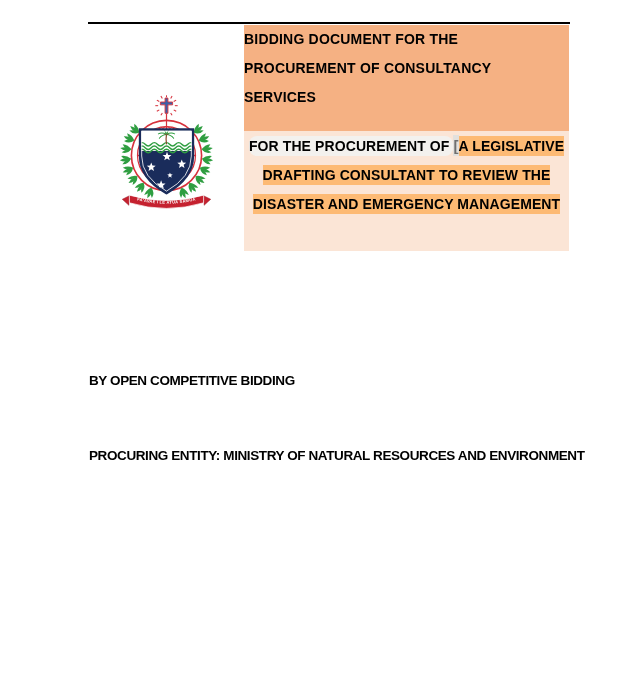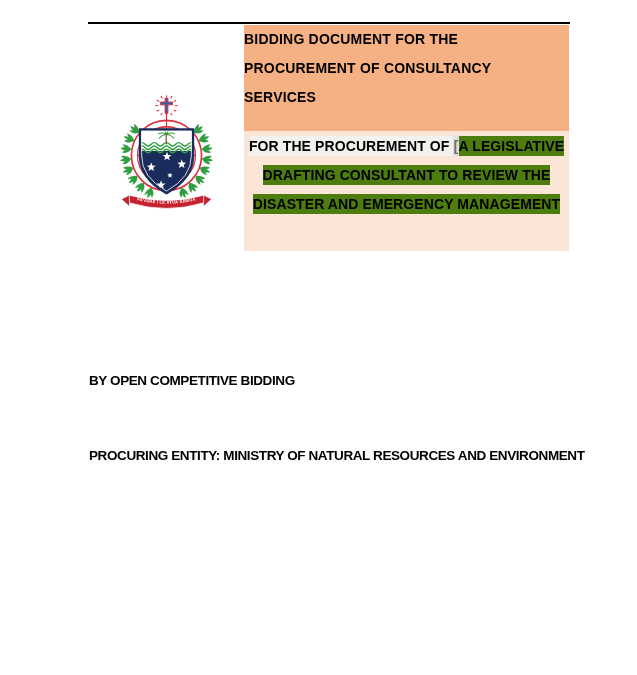--- a/index.html
+++ b/index.html
@@ -15,22 +15,22 @@
   .title-box {
     position:absolute; left:244px; top:25px; width:325px; height:106px;
     background:#F5B183; 
     font-weight:bold; font-size:14px; line-height:29px; letter-spacing:0.2px;
   }
   .subtitle-box {
     position:absolute; left:244px; top:131px; width:325px; height:120px;
     background:#FBE5D6; text-align:center;
     font-weight:bold; font-size:14px; line-height:29px; letter-spacing:0.1px;
   }
-  .hl-prefix { background:#F3F1EE; padding:2px 0; }
-  .hl-field  { background:#4d7c0f; padding:2px 0; }
+  .hl-prefix { background:#F3F1EE; padding:2px 0;border-radius:8px; }
+  .hl-field  { background:#fdba74; padding:2px 0; }
   .bracket   { color:#6F6F6F; background:#E2E0DD; padding:2px 0; font-size:15px; }
 
   .body-line {
     position:absolute; left:89px; font-weight:bold; font-size:13.5px;
     letter-spacing:-0.4px; white-space:nowrap; line-height:16px;margin-top:44px;
   }
   .line-bidding   { top:329px; }
   .line-issued    { top:368px; }
   .line-procuring { top:404px; }
   .line-issued .bracket { background:#E0DEDB; }

